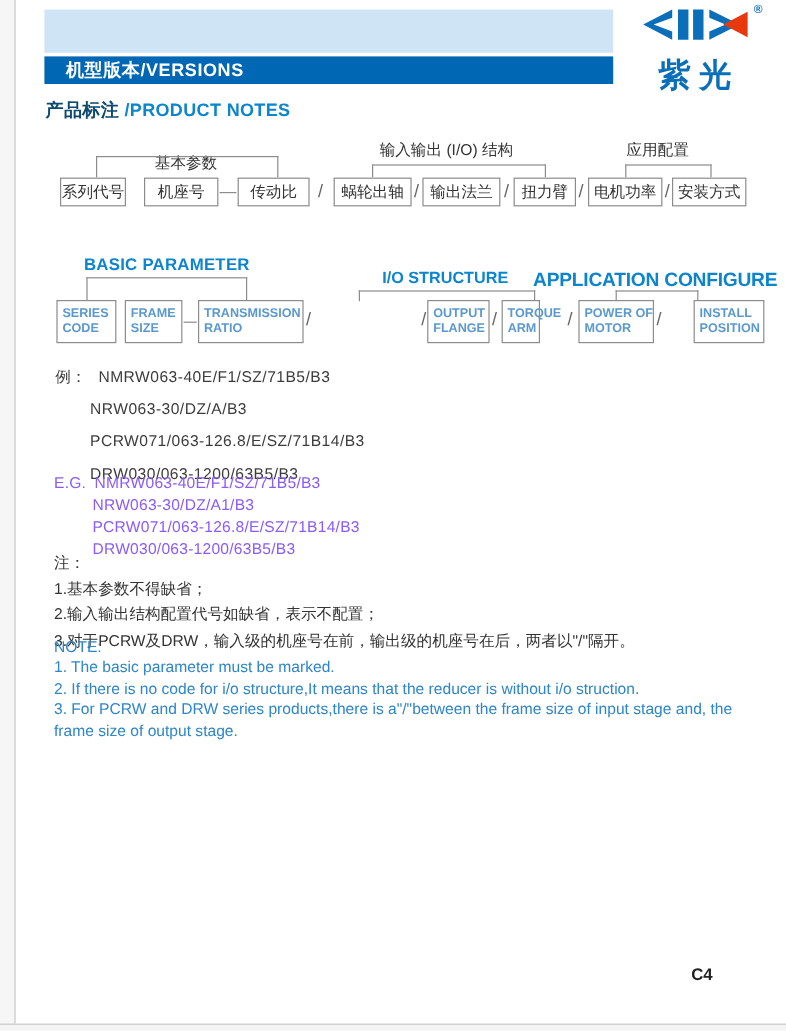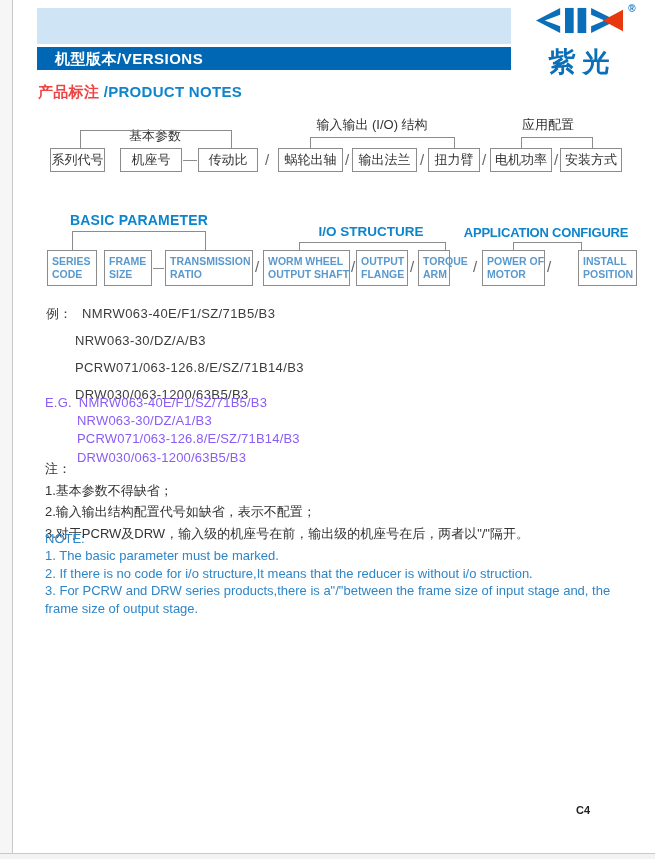--- a/index.html
+++ b/index.html
@@ -12,21 +12,21 @@
   .bar-light{position:absolute;left:37px;top:8px;width:474px;height:36px;background:#cfe4f5;}
   .bar-dark{position:absolute;left:37px;top:47px;width:474px;height:23px;background:#0067b4;}
   .bar-dark span{display:block;color:#fff;font-weight:bold;font-size:15px;line-height:23px;padding-left:18px;letter-spacing:.5px;}
   
   .logo{position:absolute;left:516px;top:6px;width:126px;text-align:center;}
   .logo-mark-row{position:relative;display:inline-block;}
   .logo-reg{position:absolute;right:-10px;top:-3px;font-size:10px;color:#0a6fb8;font-weight:bold;}
   .logo-cn{color:#0a6fb8;font-weight:bold;font-size:27px;letter-spacing:7px;margin-top:5px;padding-left:7px;}
   
   .page-title{position:absolute;left:38px;top:83px;font-size:15px;font-weight:bold;letter-spacing:.3px;}
-  .pt-cn{color:#ef4444;}
+  .pt-cn{color:#0c4a6e;}
   .pt-en{color:#0d85cd;}
   
   .bk{position:absolute;border:1px solid #8c8c8c;border-bottom:none;}
   .dash{position:absolute;border-top:1px solid #8c8c8c;}
   .sep{position:absolute;font-size:15px;color:#666;}
   
   .cn-lbl{position:absolute;font-size:13px;color:#333;white-space:nowrap;transform:translateX(-50%);}
   #cn-lbl0{left:155px;top:110px;margin-top:17px;}
   #cn-lbl1{left:372px;top:116px;}
   #cn-lbl2{left:548px;top:116px;}
@@ -38,21 +38,21 @@
   #cnb0{left:50px;width:55px;}  #cnb1{left:120px;width:62px;} #cnb2{left:198px;width:60px;}
   #cnb3{left:278px;width:65px;} #cnb4{left:352px;width:65px;} #cnb5{left:428px;width:52px;}
   #cnb6{left:490px;width:62px;} #cnb7{left:560px;width:62px;}
   #dash-cn{left:183px;top:160px;width:14px;}
   .sep-cn{top:151px;}
   #scn0{left:265px;} #scn1{left:345px;} #scn2{left:420px;} #scn3{left:482px;} #scn4{left:554px;}
   
   .en-lbl{position:absolute;font-weight:bold;color:#0d85cd;white-space:nowrap;}
   #en-lbl0{left:70px;top:212px;font-size:14px;letter-spacing:.2px;}
   #en-lbl1{left:371px;top:224px;font-size:13.5px;transform:translateX(-50%);}
-  #en-lbl2{left:546px;top:225px;font-size:13px;transform:translateX(-50%);letter-spacing:-.2px;}
+  #en-lbl2{left:546px;top:225px;font-size:16px;transform:translateX(-50%);letter-spacing:-.2px;}
   #bk-en0{left:72px;top:231px;width:132px;height:18px;}
   #bk-en1{left:299px;top:242px;width:145px;height:8px;}
   #bk-en2{left:513px;top:242px;width:67px;height:8px;}
   .en-box{position:absolute;top:250px;height:36px;border:1px solid #8c8c8c;box-sizing:border-box;background:#fff;
           font-size:10.5px;font-weight:bold;color:#5a99ce;line-height:13px;padding:4px 2px 0 4px;}
   .en-box span{display:block;white-space:nowrap;}
   #enb0{left:47px;width:50px;}  #enb1{left:104px;width:48px;} #enb2{left:165px;width:88px;}
   #enb3{left:263px;width:87px;} #enb4{left:356px;width:52px;} #enb5{left:418px;width:32px;text-align:center;}
   #enb6{left:482px;width:63px;} #enb7{left:578px;width:59px;}
   #dash-en{left:153px;top:268px;width:11px;}
@@ -62,21 +62,21 @@
   .ex-cn{position:absolute;left:46px;top:300px;font-size:13px;color:#3c3c3c;line-height:27px;letter-spacing:.4px;}
   .ex-cn .lab{margin-right:10px;letter-spacing:0;}
   .ex-cn .ind{margin-left:29px;}
   .ex-en{position:absolute;left:45px;top:394px;font-size:13px;color:#8b5cf6;line-height:18.2px;letter-spacing:.2px;}
   .ex-en .lab{margin-right:7px;}
   .ex-en .ind{margin-left:32px;}
   
   .note-cn{position:absolute;left:45px;top:458px;font-size:13px;color:#333;line-height:21.5px;}
   .note-en{position:absolute;left:45px;top:530px;width:594px;font-size:13px;color:#2e86c8;line-height:17.4px;}
   
-  .page-num{position:absolute;left:576px;top:804px;font-weight:bold;font-size:11px;color:#222;}
+  .page-num{position:absolute;left:576px;top:804px;font-weight:bold;font-size:14px;color:#222;}
 </style>
 </head>
 <body>
 
 <div class="canvas">
 
   <div class="edge-left"></div>
   <div class="edge-bottom"></div>
 
   <div class="bar-light"></div>
@@ -139,24 +139,20 @@
   <div class="en-box" id="enb1">
     <span>FRAME</span>
     <span>SIZE</span>
   </div>
   <div class="dash" id="dash-en"></div>
   <div class="en-box" id="enb2">
     <span>TRANSMISSION</span>
     <span>RATIO</span>
   </div>
   <span class="sep sep-en" id="sen0">/</span>
-  <div class="en-box" id="enb3">
-    <span>WORM WHEEL</span>
-    <span>OUTPUT SHAFT</span>
-  </div>
   <span class="sep sep-en" id="sen1">/</span>
   <div class="en-box" id="enb4">
     <span>OUTPUT</span>
     <span>FLANGE</span>
   </div>
   <span class="sep sep-en" id="sen2">/</span>
   <div class="en-box" id="enb5">
     <span>TORQUE</span>
     <span>ARM</span>
   </div>

